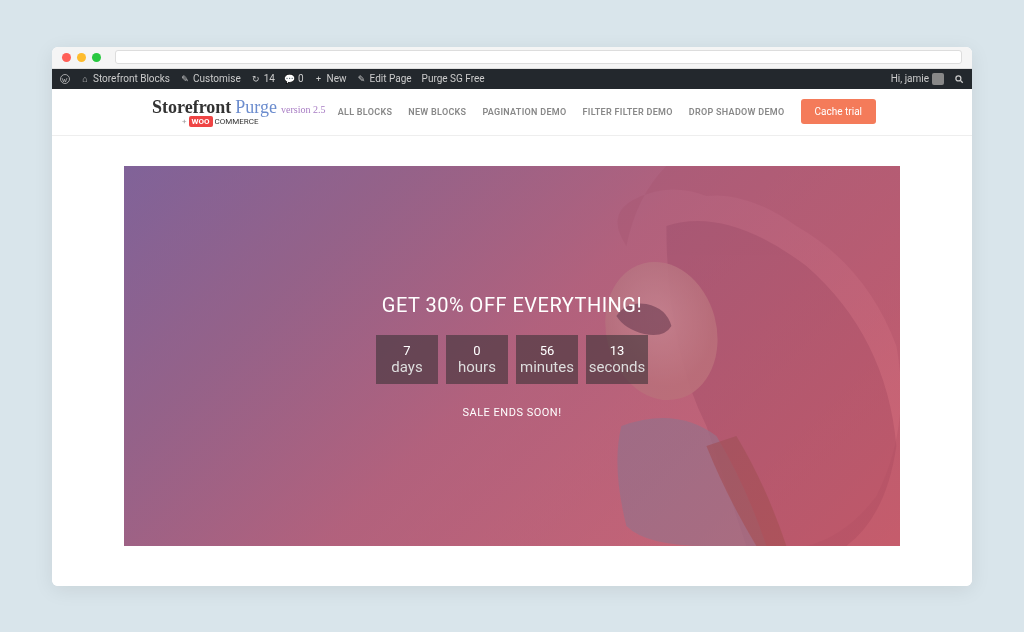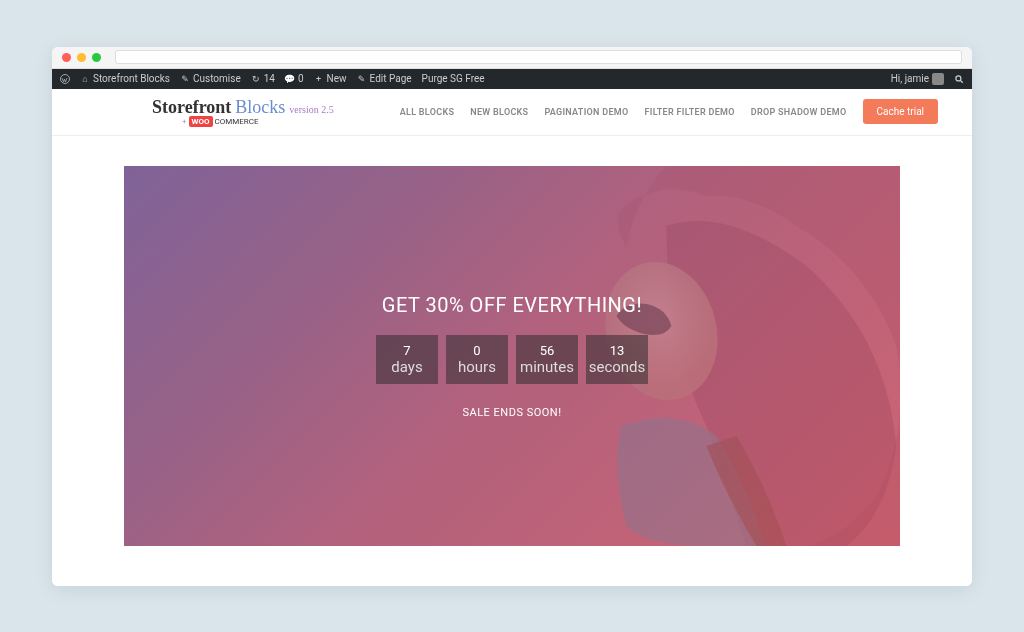--- a/index.html
+++ b/index.html
@@ -80,21 +80,21 @@
       height: 12px;
       background: #888;
       border-radius: 2px;
     }
 
     .site-header {
       background: #fff;
       display: flex;
       align-items: center;
       justify-content: space-between;
-      padding: 8px 34px 8px 100px;
+      padding: 8px 96px 8px 100px;
       border-bottom: 1px solid #eee;
     }
     .logo {
       display: flex;
       flex-direction: column;
       align-items: flex-start;
     }
     .logo-main {
       display: flex;
       align-items: baseline;
@@ -292,21 +292,21 @@
             </svg>
         </span>
       </span>
     </div>
   </div>
 
   <div class="site-header">
     <div class="logo">
       <div class="logo-main">
         <span class="logo-storefront">Storefront</span>
-        <span class="logo-blocks">Blocks</span>
+        <span class="logo-blocks">Purge</span>
         <span class="logo-version">version 2.5</span>
       </div>
       <div class="logo-sub">
         <span style="color:#999;font-size:8px;">+</span>
         <span class="woo-badge">WOO</span>
         <span class="commerce-text">COMMERCE</span>
       </div>
     </div>
     <div class="nav">
       <span class="nav-item">ALL BLOCKS</span>

